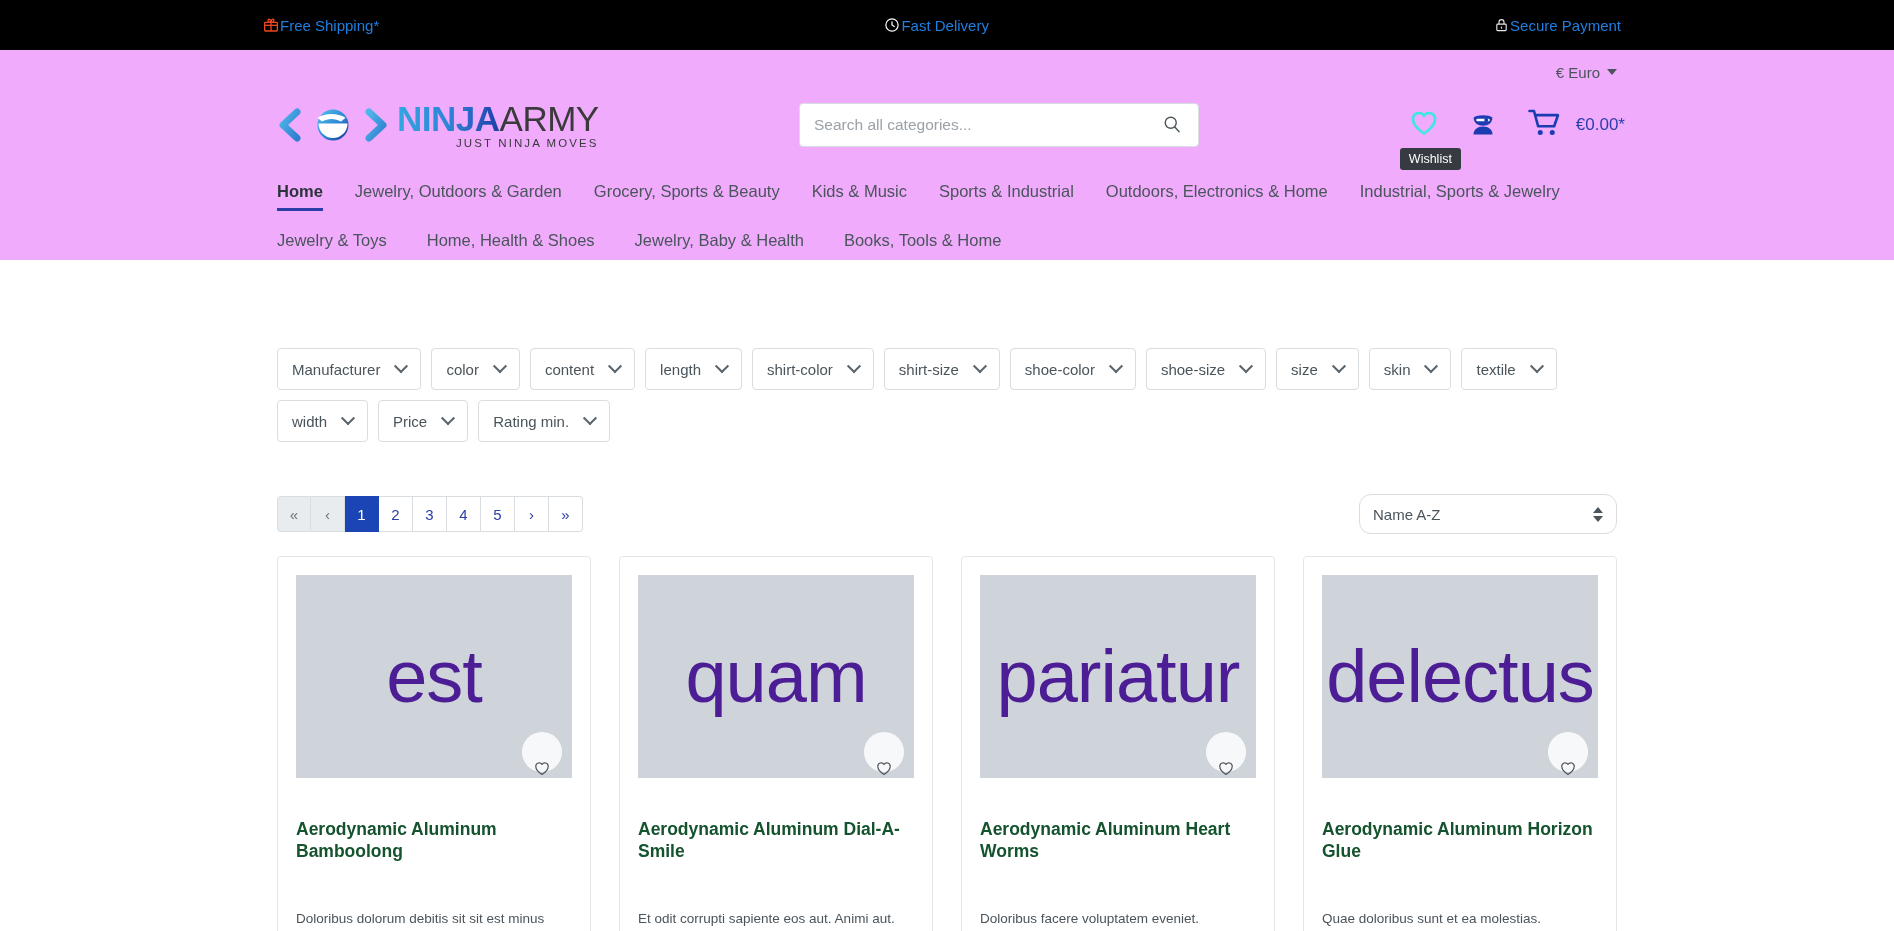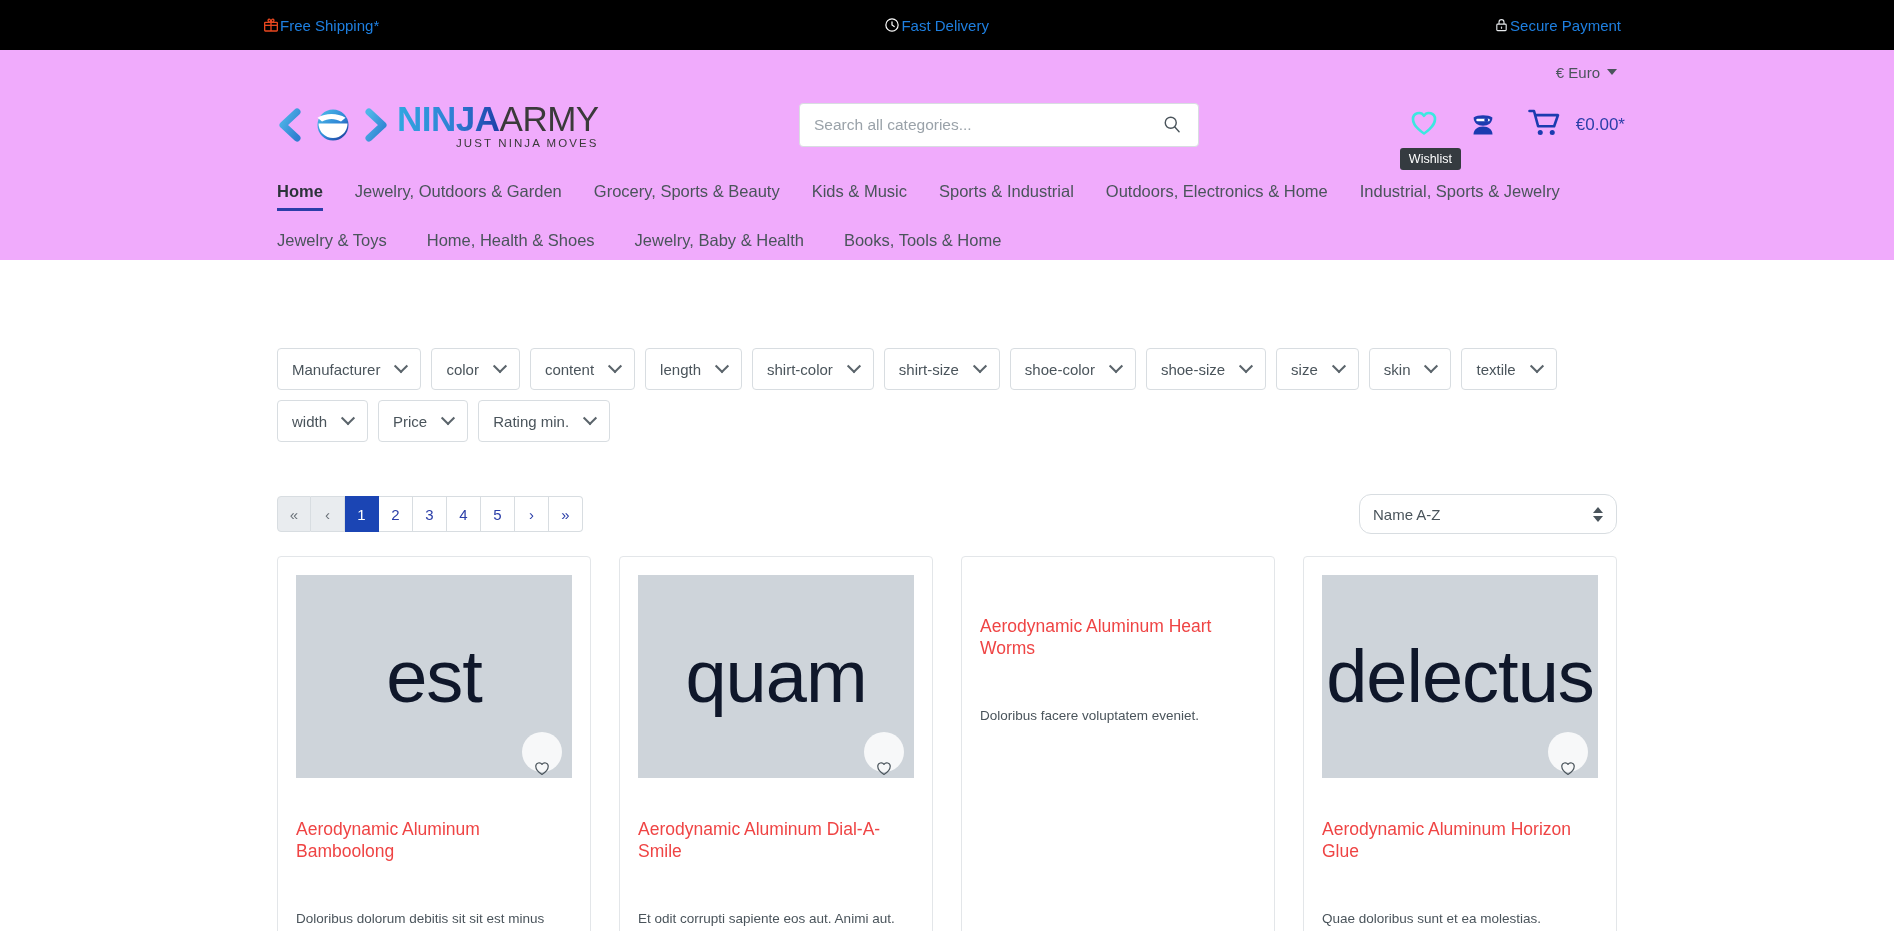--- a/index.html
+++ b/index.html
@@ -287,21 +287,21 @@
     position: relative;
     background: #ced4da;
     height: 203px;
     display: flex;
     align-items: center;
     justify-content: center;
     overflow: hidden;
   }
   .card-img span {
     font-size: 74px;
-    color: #0f172a;
+    color: #4c1d95;
     letter-spacing: -1px;
     line-height: 1;
     white-space: nowrap;
   }
   .wish-btn {
     position: absolute;
     right: 10px;
     bottom: 6px;
     width: 40px;
     height: 40px;
@@ -309,22 +309,22 @@
     background: #f7f8f9;
     border: none;
     display: flex;
     align-items: center;
     justify-content: center;
     cursor: pointer;
   }
   .card-title {
     margin-top: 40px;
     font-size: 17.5px;
-    font-weight: normal;
-    color: #ef4444;
+    font-weight: bold;
+    color: #14532d;
     line-height: 1.28;
   }
   .card-desc {
     margin-top: 46px;
     font-size: 13.5px;
     color: #4a545b;
     line-height: 1.5;
   }
 </style>
 </head>
@@ -579,20 +579,28 @@
           <button class="wish-btn">
             <span><svg width="18" height="17" viewBox="0 0 24 24" fill="none" stroke="#4a545b" stroke-width="1.7">
                 <path d="M12 20.4 C12 20.4 3.2 15 3.2 8.9 A4.8 4.8 0 0 1 12 6.2 A4.8 4.8 0 0 1 20.8 8.9 C20.8 15 12 20.4 12 20.4 z" stroke-linejoin="round"></path>
               </svg></span>
           </button>
         </div>
         <div class="card-title">Aerodynamic Aluminum Dial-A-Smile</div>
         <div class="card-desc">Et odit corrupti sapiente eos aut. Animi aut.</div>
       </div>
       <div class="card">
+        <div class="card-img">
+          <span>pariatur</span>
+          <button class="wish-btn">
+            <span><svg width="18" height="17" viewBox="0 0 24 24" fill="none" stroke="#4a545b" stroke-width="1.7">
+                <path d="M12 20.4 C12 20.4 3.2 15 3.2 8.9 A4.8 4.8 0 0 1 12 6.2 A4.8 4.8 0 0 1 20.8 8.9 C20.8 15 12 20.4 12 20.4 z" stroke-linejoin="round"></path>
+              </svg></span>
+          </button>
+        </div>
         <div class="card-title">Aerodynamic Aluminum Heart Worms</div>
         <div class="card-desc">Doloribus facere voluptatem eveniet.</div>
       </div>
       <div class="card">
         <div class="card-img">
           <span>delectus</span>
           <button class="wish-btn">
             <span><svg width="18" height="17" viewBox="0 0 24 24" fill="none" stroke="#4a545b" stroke-width="1.7">
                 <path d="M12 20.4 C12 20.4 3.2 15 3.2 8.9 A4.8 4.8 0 0 1 12 6.2 A4.8 4.8 0 0 1 20.8 8.9 C20.8 15 12 20.4 12 20.4 z" stroke-linejoin="round"></path>
               </svg></span>

